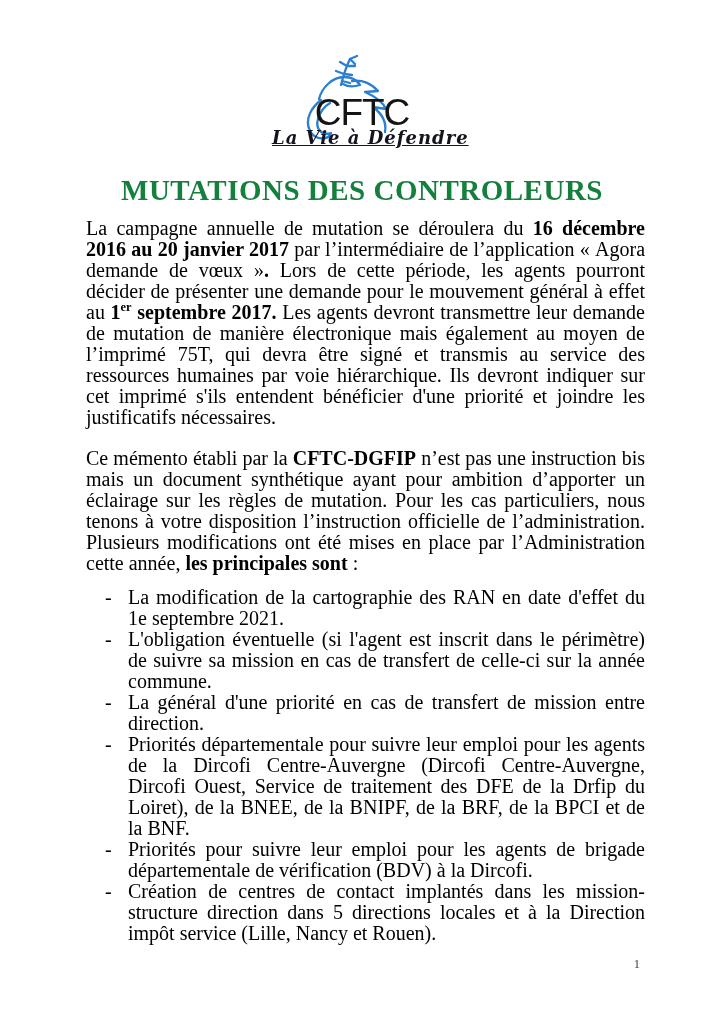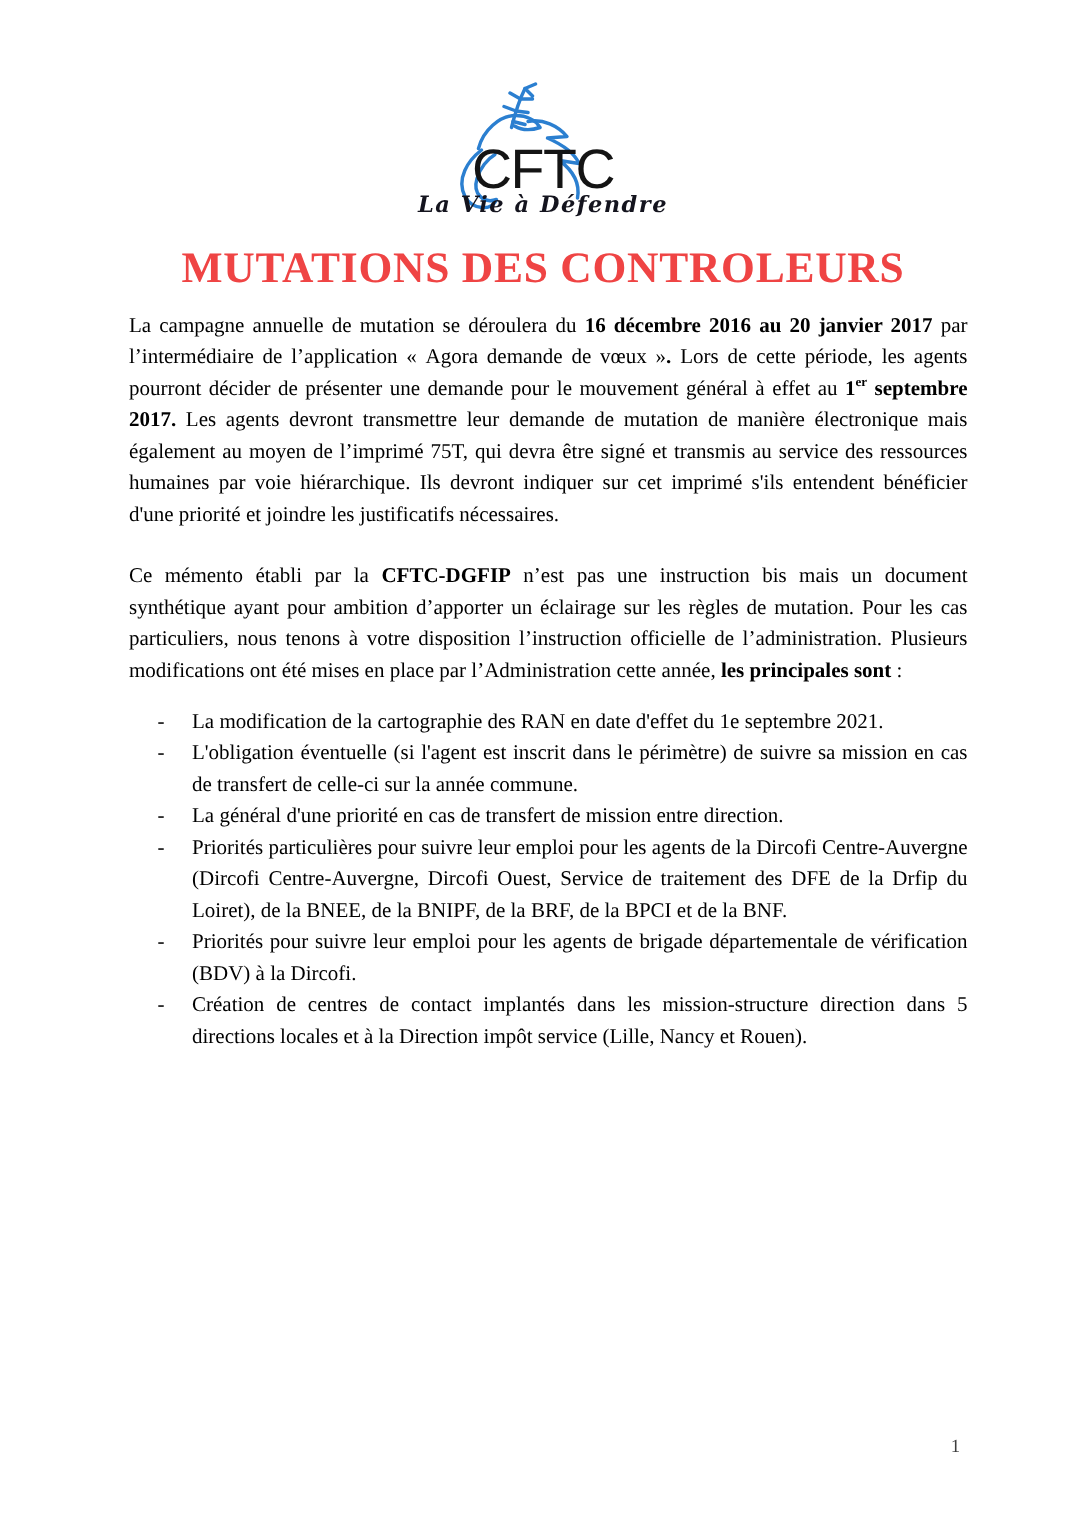--- a/index.html
+++ b/index.html
@@ -33,40 +33,41 @@
     letter-spacing: -1px;
     color: #141414;
     white-space: nowrap;
   }
   .logo-tagline {
     position: absolute; top: 73px; left: 0; width: 100%;
     text-align: center;
     font-family: "DejaVu Serif", serif;
     font-style: italic;
     font-weight: bold;
-    font-size: 15px;
+    font-size: 18px;
     letter-spacing: 1px;
     color: #14141e;
     white-space: nowrap;
+    text-decoration: underline;
   }
 
   
   h1.doc-title {
-    margin: 13px 0 0 0;
+    margin: 24px 0 0 0;
     text-align: center;
     font-size: 29px;
     font-weight: bold;
     letter-spacing: 0.5px;
-    color: #ef4444;
+    color: #15803d;
   }
 
   
   .content {
     margin: 11px 79px 16px 86px;
-    font-size: 14px;
+    font-size: 20px;
     line-height: 21px;
     text-align: justify;
   }
   p.para { margin: 0 0 20px 0; }
   p.para:last-of-type { margin-bottom: 13px; }
   sup { font-size: 0.62em; line-height: 0; }
   .b { font-weight: bold; }
 
   ul.dash-list { list-style: none; margin: 0; padding: 0; }
   ul.dash-list li { display: flex; padding-left: 19px; }
@@ -121,21 +122,21 @@
         <li>
           <span class="dash">-</span>
           <span class="li-text">L'obligation éventuelle (si l'agent est inscrit dans le périmètre) de suivre sa mission en cas de transfert de celle-ci sur la année commune.</span>
         </li>
         <li>
           <span class="dash">-</span>
           <span class="li-text">La général d'une priorité en cas de transfert de mission entre direction.</span>
         </li>
         <li>
           <span class="dash">-</span>
-          <span class="li-text">Priorités particulières pour suivre leur emploi pour les agents de la Dircofi Centre-Auvergne (Dircofi Centre-Auvergne, Dircofi Ouest, Service de traitement des DFE de la Drfip du Loiret), de la BNEE, de la BNIPF, de la BRF, de la BPCI et de la BNF.</span>
+          <span class="li-text">Priorités départementale pour suivre leur emploi pour les agents de la Dircofi Centre-Auvergne (Dircofi Centre-Auvergne, Dircofi Ouest, Service de traitement des DFE de la Drfip du Loiret), de la BNEE, de la BNIPF, de la BRF, de la BPCI et de la BNF.</span>
         </li>
         <li>
           <span class="dash">-</span>
           <span class="li-text">Priorités pour suivre leur emploi pour les agents de brigade départementale de vérification (BDV) à la Dircofi.</span>
         </li>
         <li>
           <span class="dash">-</span>
           <span class="li-text">Création de centres de contact implantés dans les mission-structure direction dans 5 directions locales et à la Direction impôt service (Lille, Nancy et Rouen).</span>
         </li>
       </ul>

